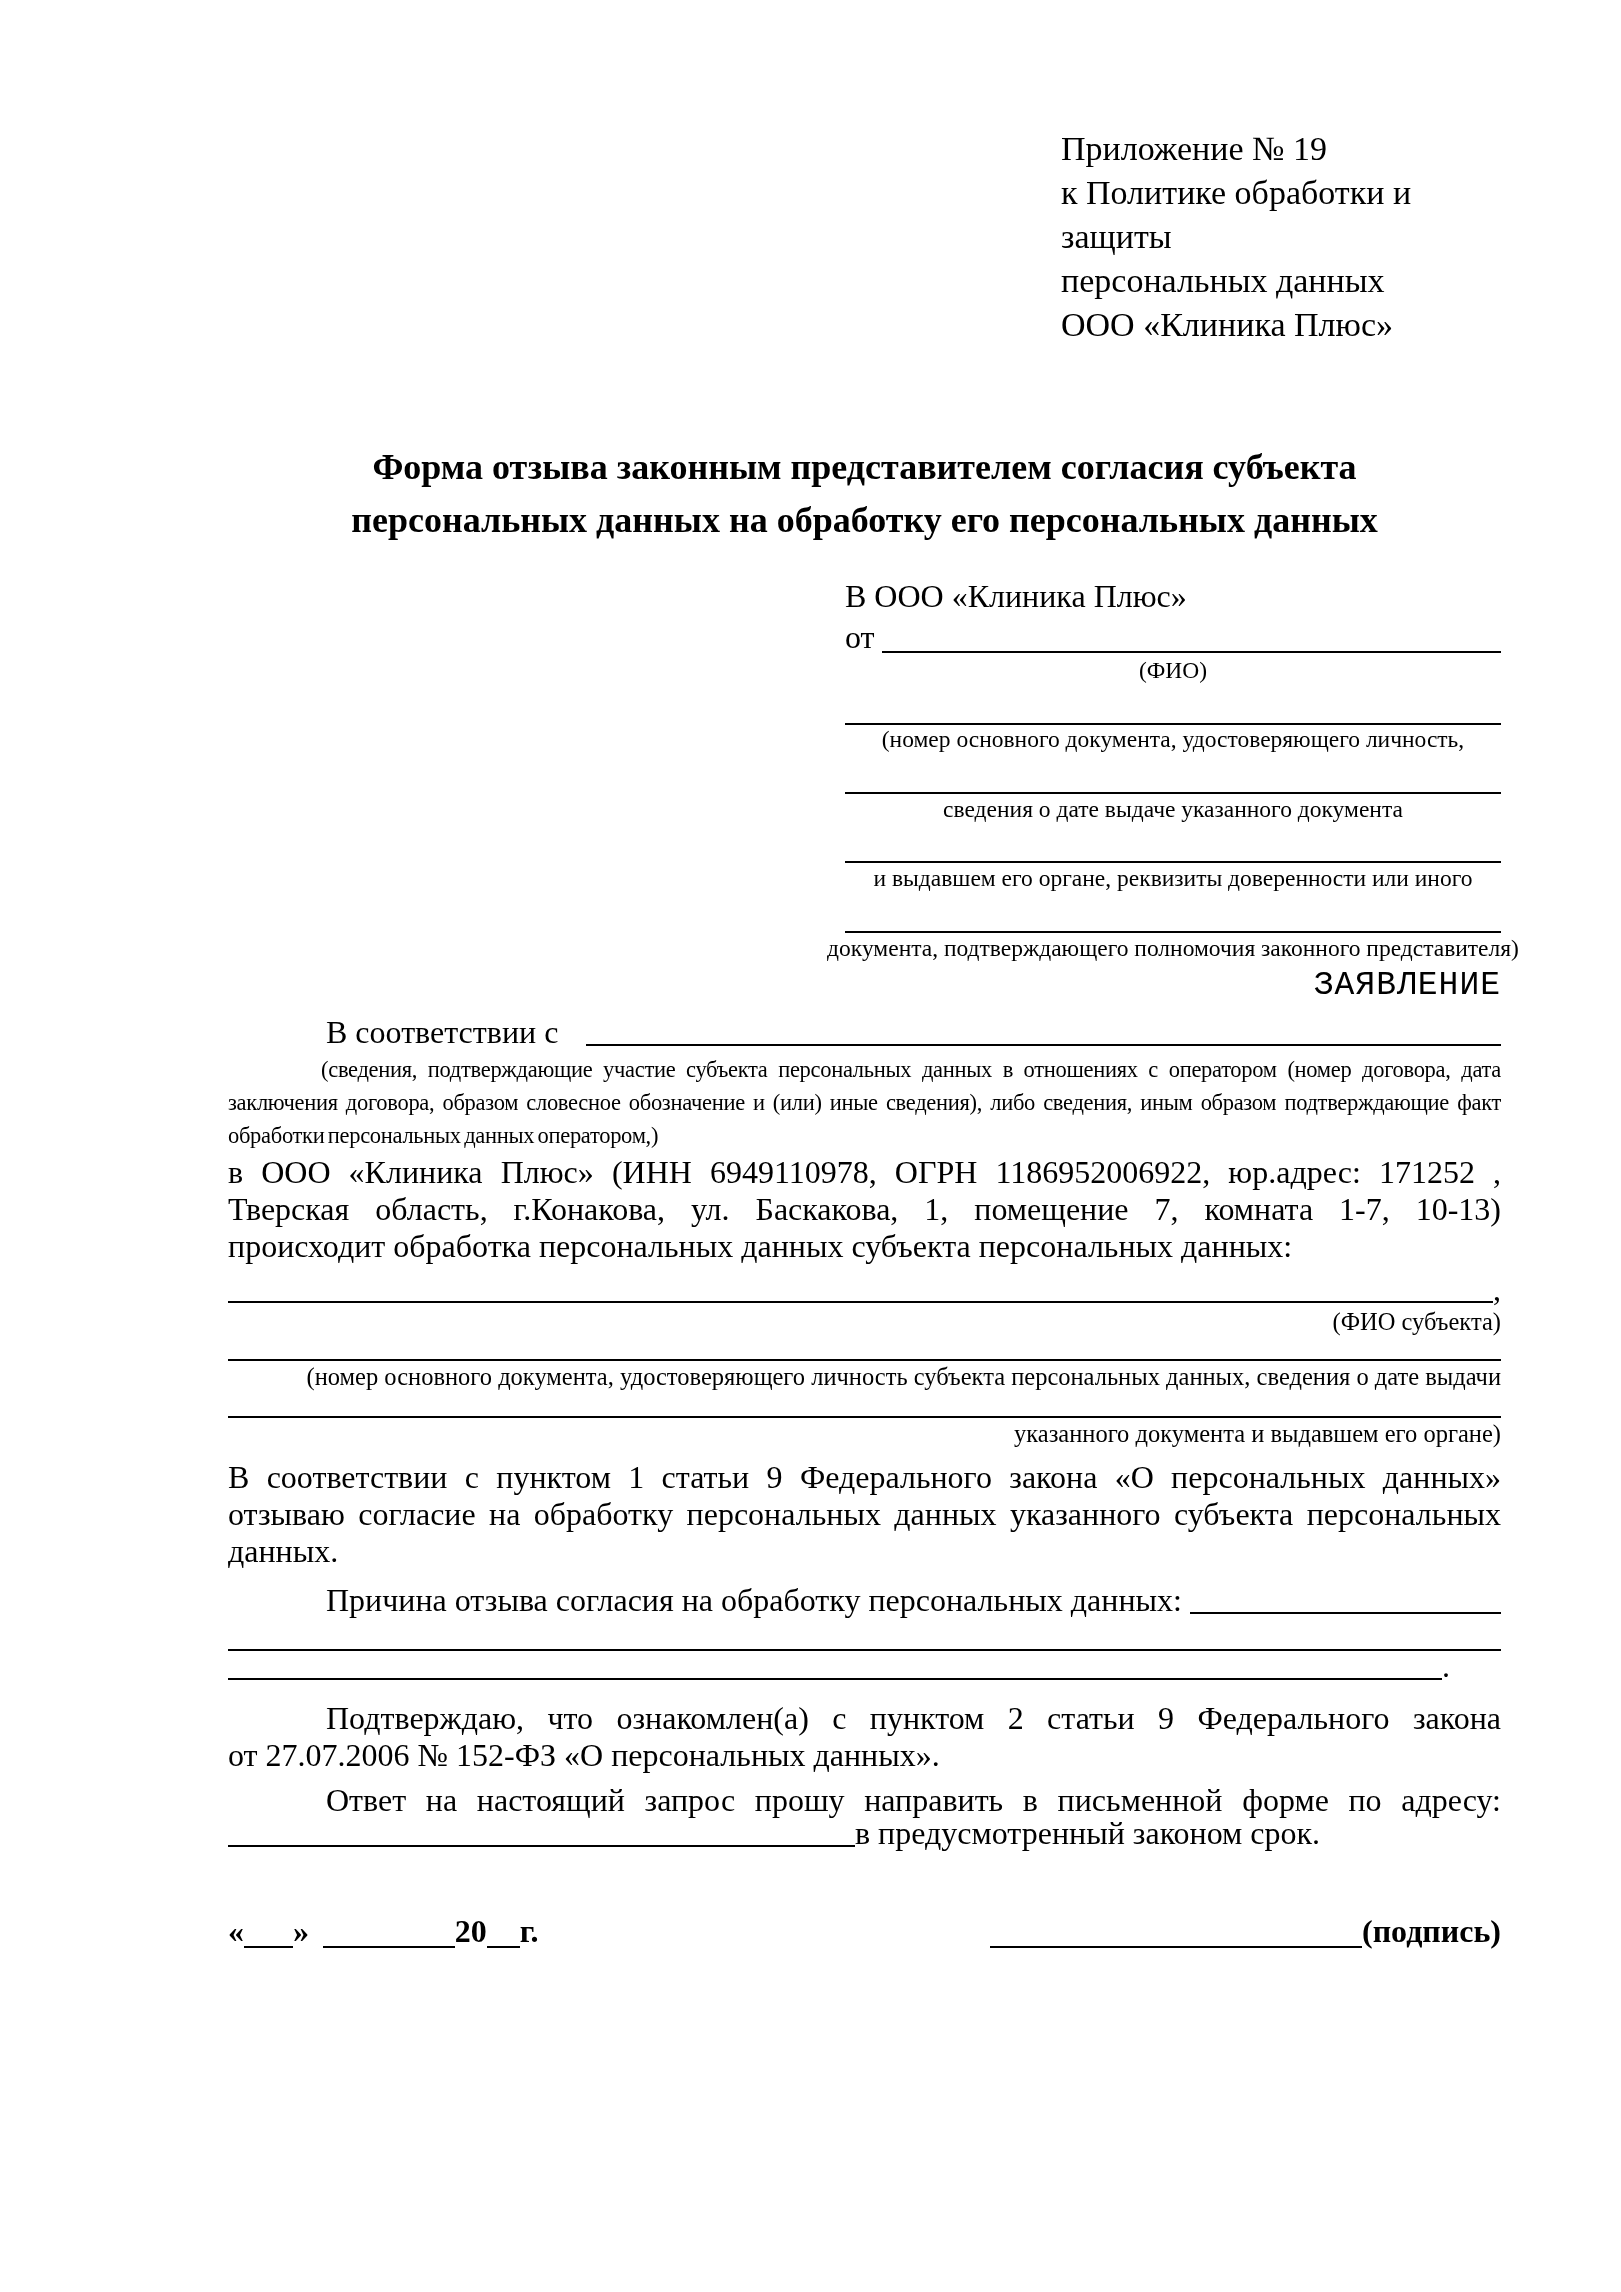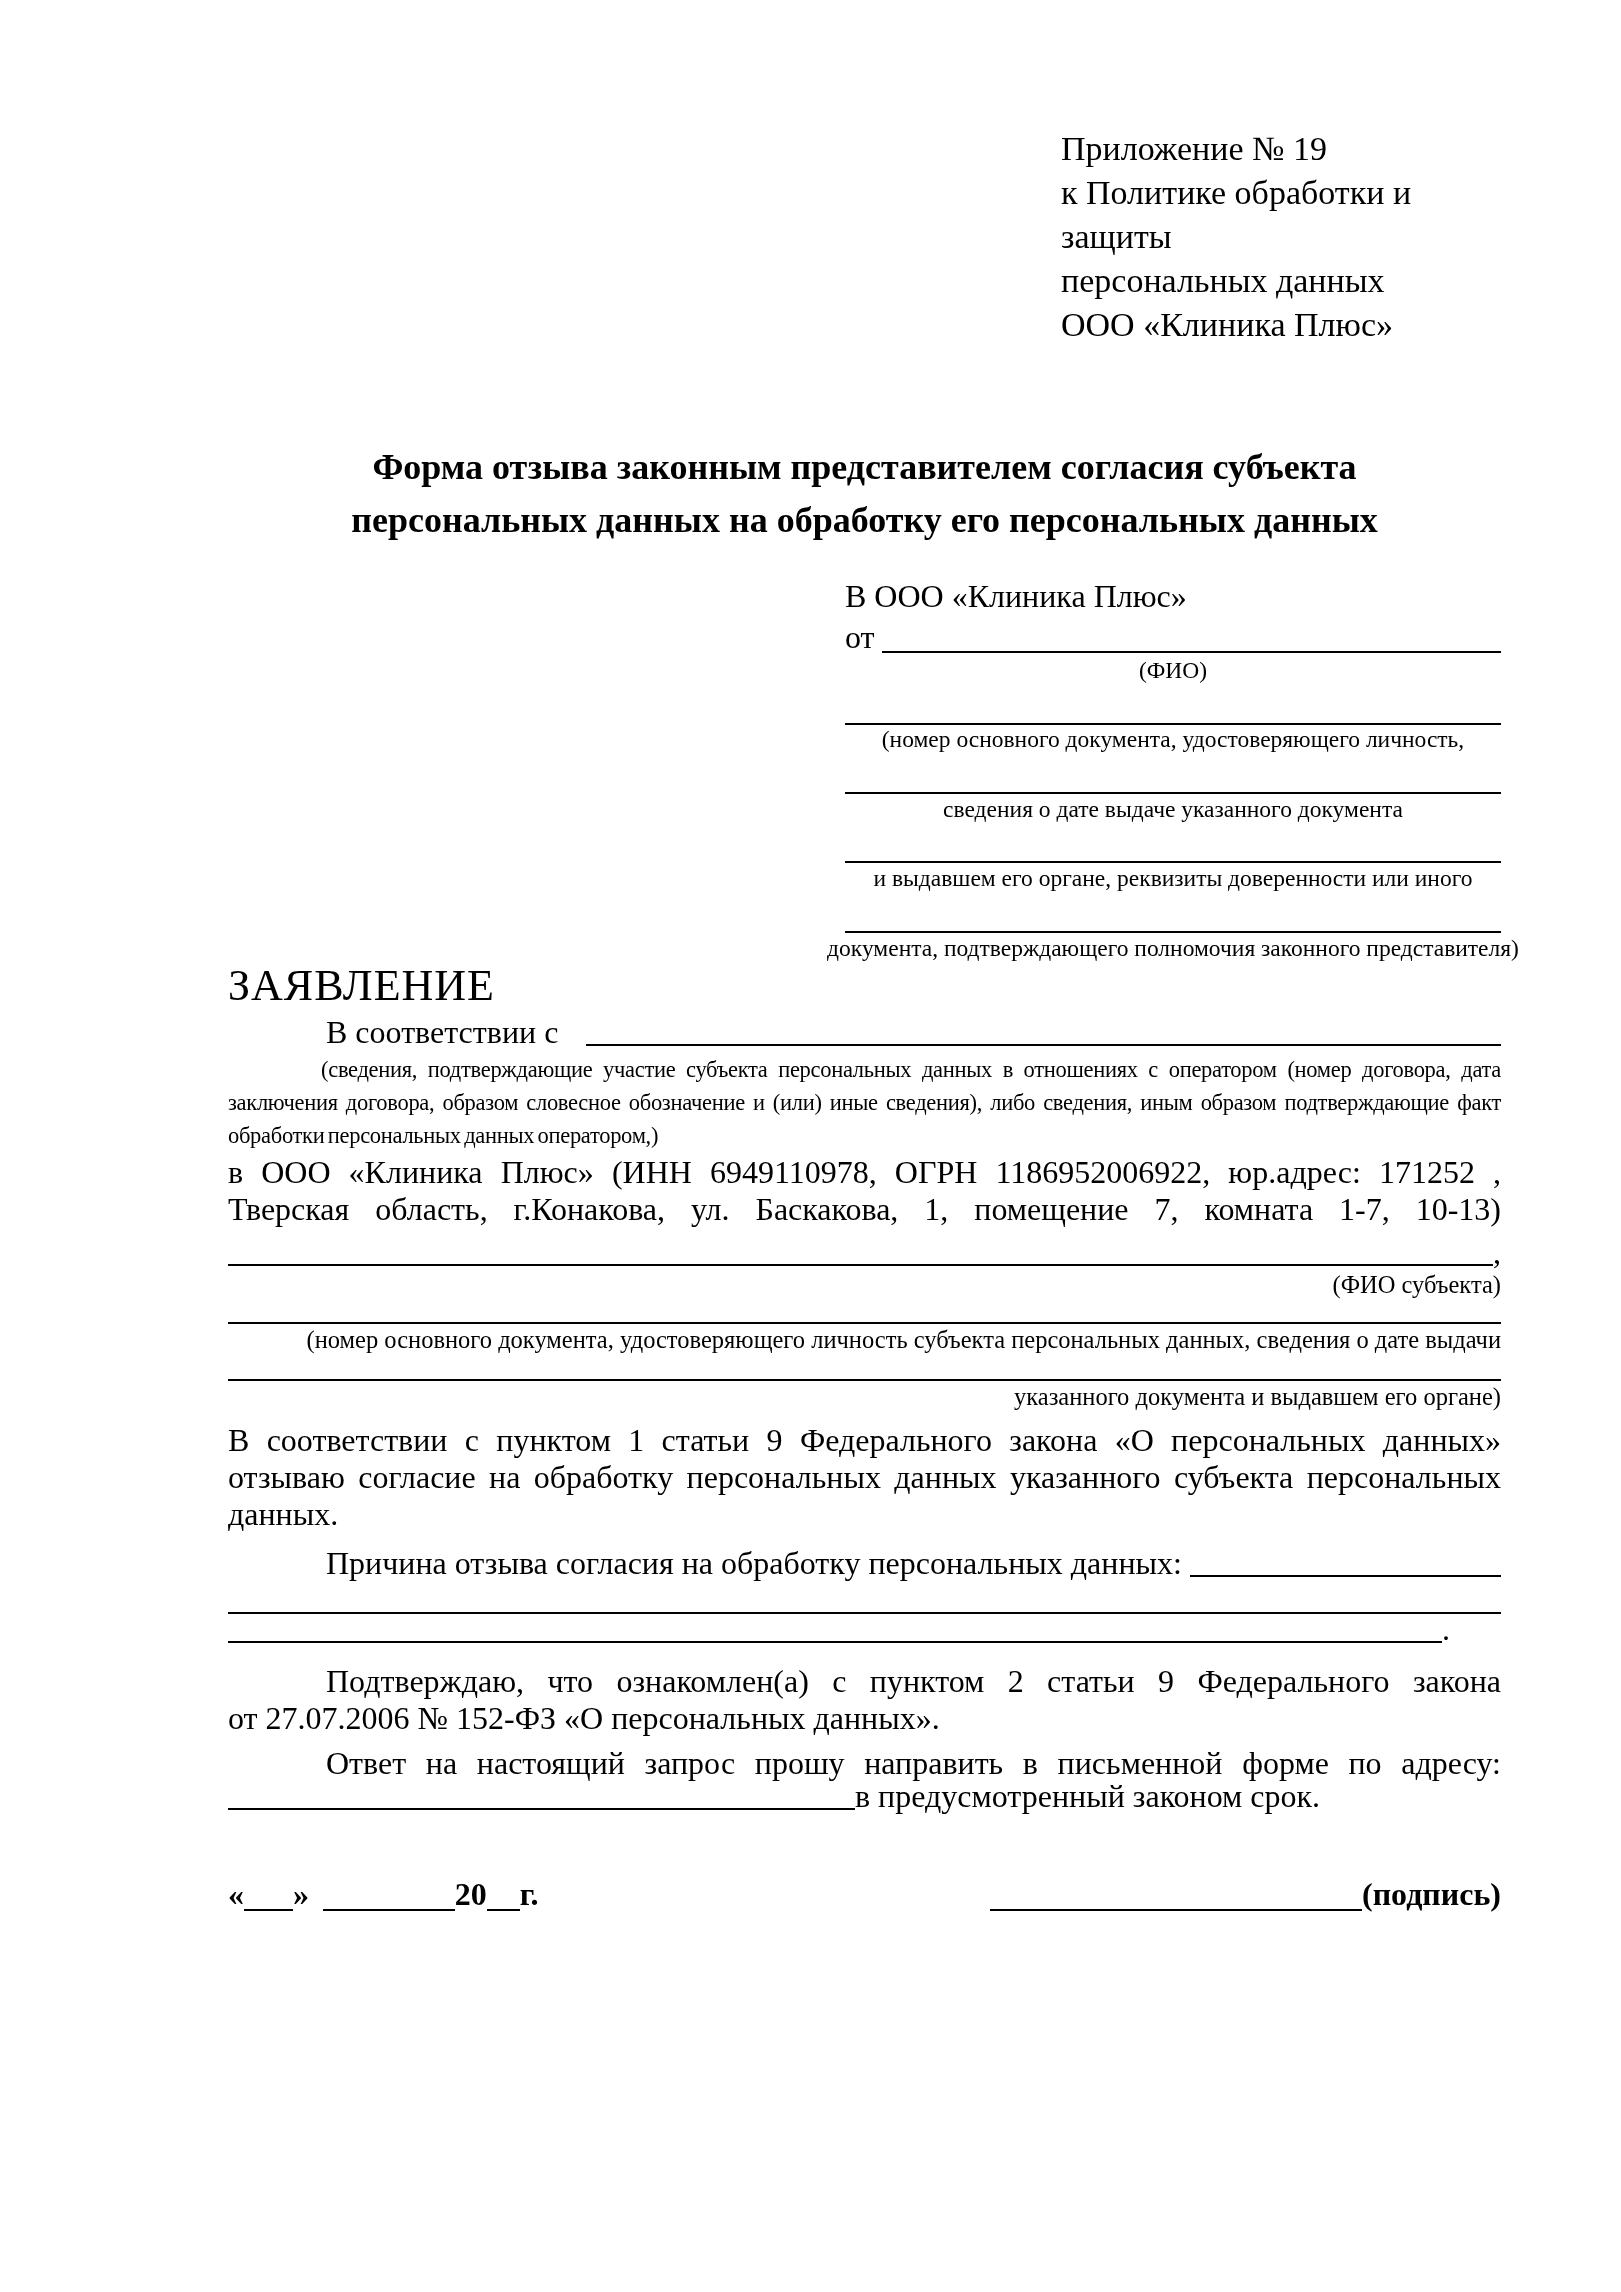--- a/index.html
+++ b/index.html
@@ -36,21 +36,21 @@
   .cap {
     font-size: 23.5px;
     line-height: 25.5px;
     text-align: center;
     white-space: nowrap;
   }
   .addr .cap { margin-left: -69px; margin-right: -69px; }
   .addr .blank { height: 39px; border-bottom: 2.9px solid #000; margin-bottom: 2.9px; }
 
   
-  .heading { margin-top: 3.9px; font-size: 44px; line-height: 41px; text-align: left; letter-spacing: 1px; }
+  .heading { margin-top: 3.9px; font-size: 33px; line-height: 41px; text-align: right; letter-spacing: 1px; font-family: Liberation Mono, monospace; }
   .basis-row { margin-top: 2px; height: 43px; font-size: 32px; gap: 20px; }
   .basis-row .lbl { margin-left: 98px; }
 
   .jline { text-align: justify; text-align-last: justify; }
   .lline { text-align: left; }
   .fine { margin-top: 2px; font-size: 22.5px; line-height: 33px; letter-spacing: -0.3px; word-spacing: -2px; }
   .fine .first { text-indent: 93px; }
 
   .para { font-size: 32px; line-height: 37px; }
   .op { margin-top: 2px; }
@@ -121,20 +121,21 @@
 
   <div class="fine">
     <div class="jline first">(сведения, подтверждающие участие субъекта персональных данных в отношениях с оператором (номер договора, дата</div>
     <div class="jline">заключения договора, образом словесное обозначение и (или) иные сведения), либо сведения, иным образом подтверждающие факт</div>
     <div class="lline">обработки персональных данных оператором,)</div>
   </div>
 
   <div class="para op">
     <div class="jline">в ООО «Клиника Плюс» (ИНН 6949110978, ОГРН 1186952006922, юр.адрес: 171252 ,</div>
     <div class="jline">Тверская область, г.Конакова, ул. Баскакова, 1, помещение 7, комната 1-7, 10-13)</div>
+    <div class="lline">происходит обработка персональных данных субъекта персональных данных:</div>
   </div>
 
   <div class="row comma-row">
     <span class="fill"></span>
     <span class="tail">,</span>
   </div>
   <div class="cap-wide">(ФИО субъекта)</div>
 
   <div class="blank-sub1"></div>
   <div class="cap-wide">(номер основного документа, удостоверяющего личность субъекта персональных данных, сведения о дате выдачи</div>

